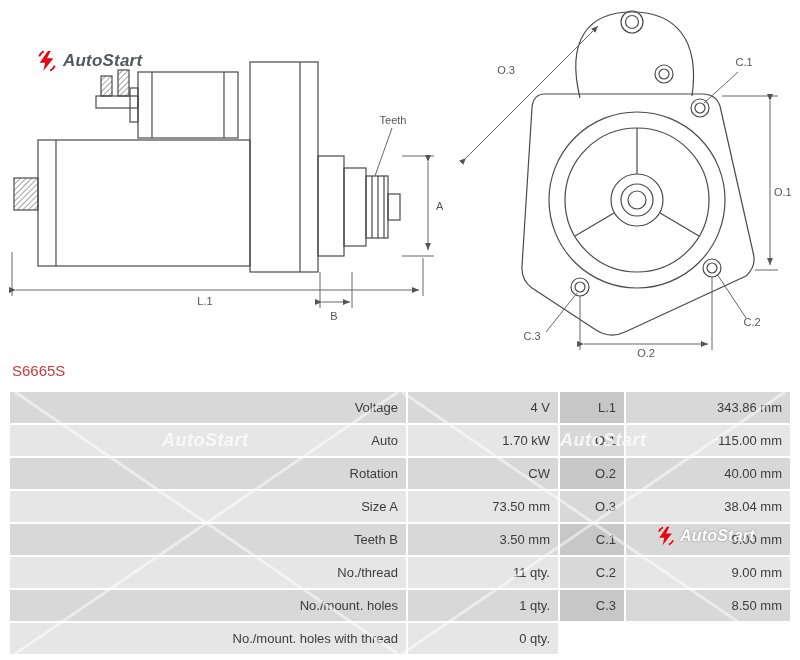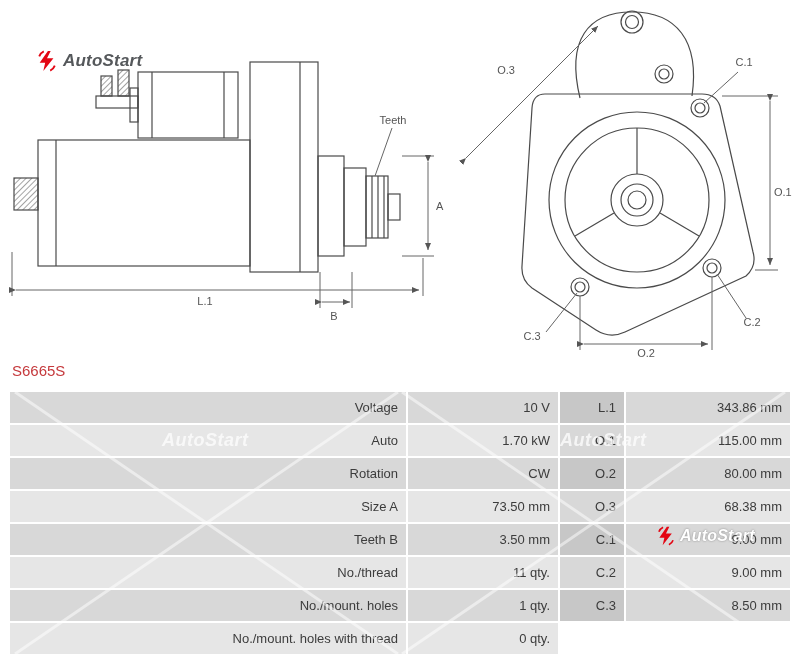--- a/index.html
+++ b/index.html
@@ -170,44 +170,44 @@
   <text class="dim-label" x="532" y="340" text-anchor="middle">C.3</text>
   <text class="dim-label" x="646" y="357" text-anchor="middle">O.2</text>
 </svg>
 
 <div class="part-number">S6665S</div>
 
 <div class="spec-table">
 
   <div class="spec-row">
     <div class="cell label">Voltage</div>
-    <div class="cell value">10 V</div>
+    <div class="cell value">4 V</div>
     <div class="cell dim">L.1</div>
     <div class="cell dimval">343.86 mm</div>
   </div>
 
   <div class="spec-row">
     <div class="cell label">Auto</div>
     <div class="cell value">1.70 kW</div>
     <div class="cell dim">O.1</div>
     <div class="cell dimval">115.00 mm</div>
   </div>
 
   <div class="spec-row">
     <div class="cell label">Rotation</div>
     <div class="cell value">CW</div>
     <div class="cell dim">O.2</div>
-    <div class="cell dimval">80.00 mm</div>
+    <div class="cell dimval">40.00 mm</div>
   </div>
 
   <div class="spec-row">
     <div class="cell label">Size A</div>
     <div class="cell value">73.50 mm</div>
     <div class="cell dim">O.3</div>
-    <div class="cell dimval">68.38 mm</div>
+    <div class="cell dimval">38.04 mm</div>
   </div>
 
   <div class="spec-row">
     <div class="cell label">Teeth B</div>
     <div class="cell value">3.50 mm</div>
     <div class="cell dim">C.1</div>
     <div class="cell dimval">9.00 mm</div>
   </div>
 
   <div class="spec-row">

